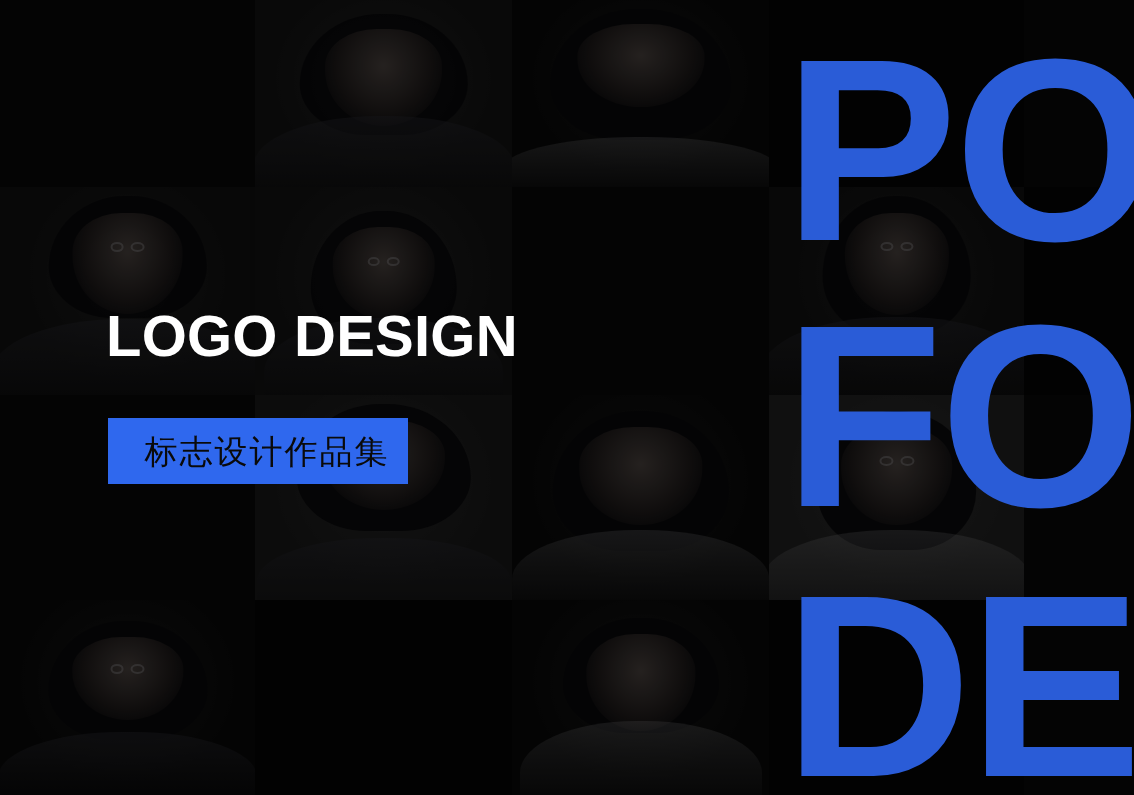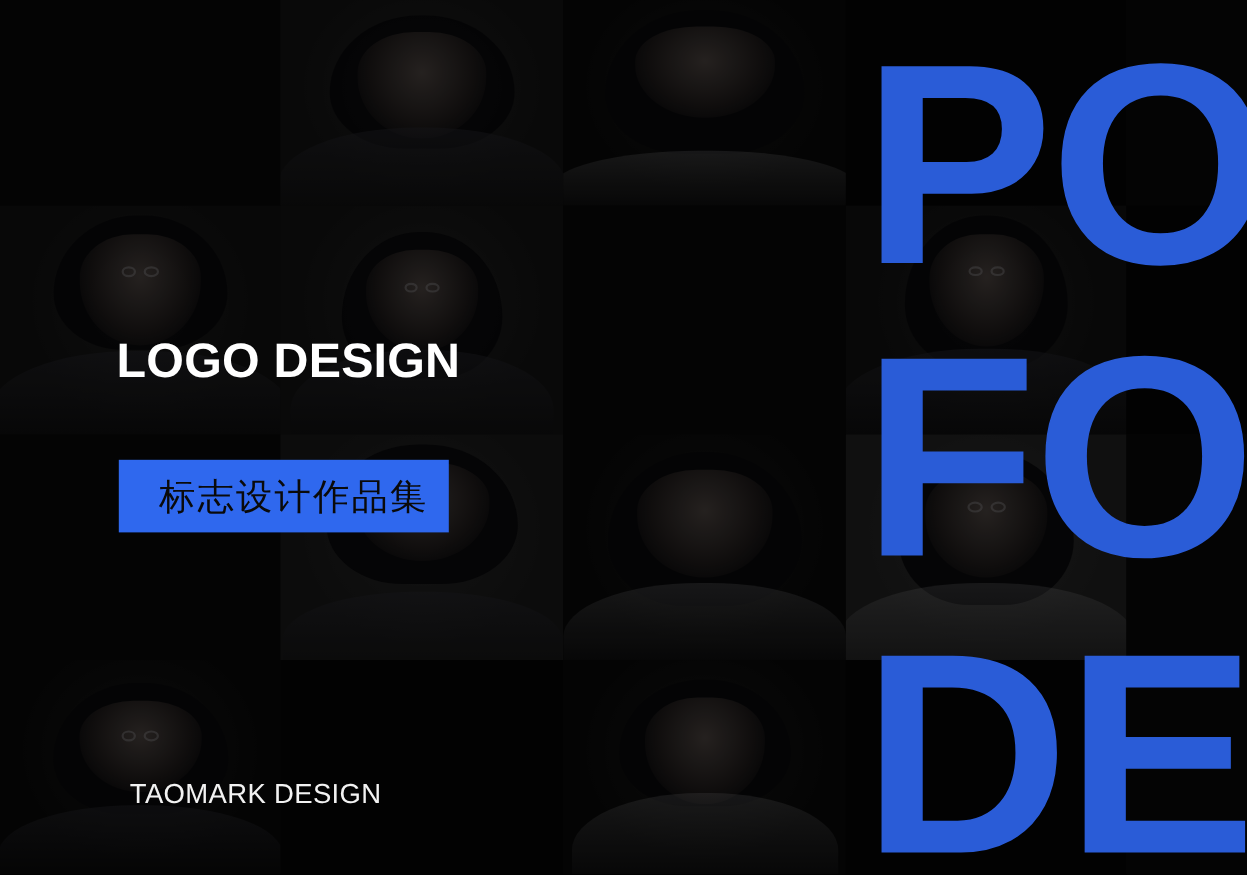--- a/index.html
+++ b/index.html
@@ -89,21 +89,21 @@
     white-space:nowrap;
   }
   #bigrow-1 { left:784px; top:20px;  font-size:260px; }
   #bigrow-2 { left:784px; top:286px; font-size:260px; }
   #bigrow-3 { left:784px; top:556px; font-size:260px; }
 
   
   #headline {
     position:absolute;
     left:106px; top:305px;
-    font-size:44px;
+    font-size:58px;
     font-weight:bold;
     color:#ffffff;
     letter-spacing:0.004em;
     line-height:1.08;
     white-space:nowrap;
   }
   #subtitle-badge {
     position:absolute;
     left:108px; top:418px;
     width:300px; height:66px;
@@ -250,15 +250,14 @@
     <div class="bigrow" id="bigrow-2" style="color: rgb(42, 92, 215);">FO</div>
     <div class="bigrow" id="bigrow-3" style="color: rgb(42, 92, 215);">DE</div>
   </div>
 
   <div id="headline" style="color: rgb(255, 255, 255);">LOGO DESIGN</div>
 
   <div id="subtitle-badge" style="background: rgb(47, 104, 238);">
     <span id="subtitle-text" style="color: rgb(10, 10, 10); margin-left: 18px;">标志设计作品集</span>
   </div>
 
-  <div id="brandline">TAOMARK DESIGN</div>
 
 </div>
 
 </body></html>

